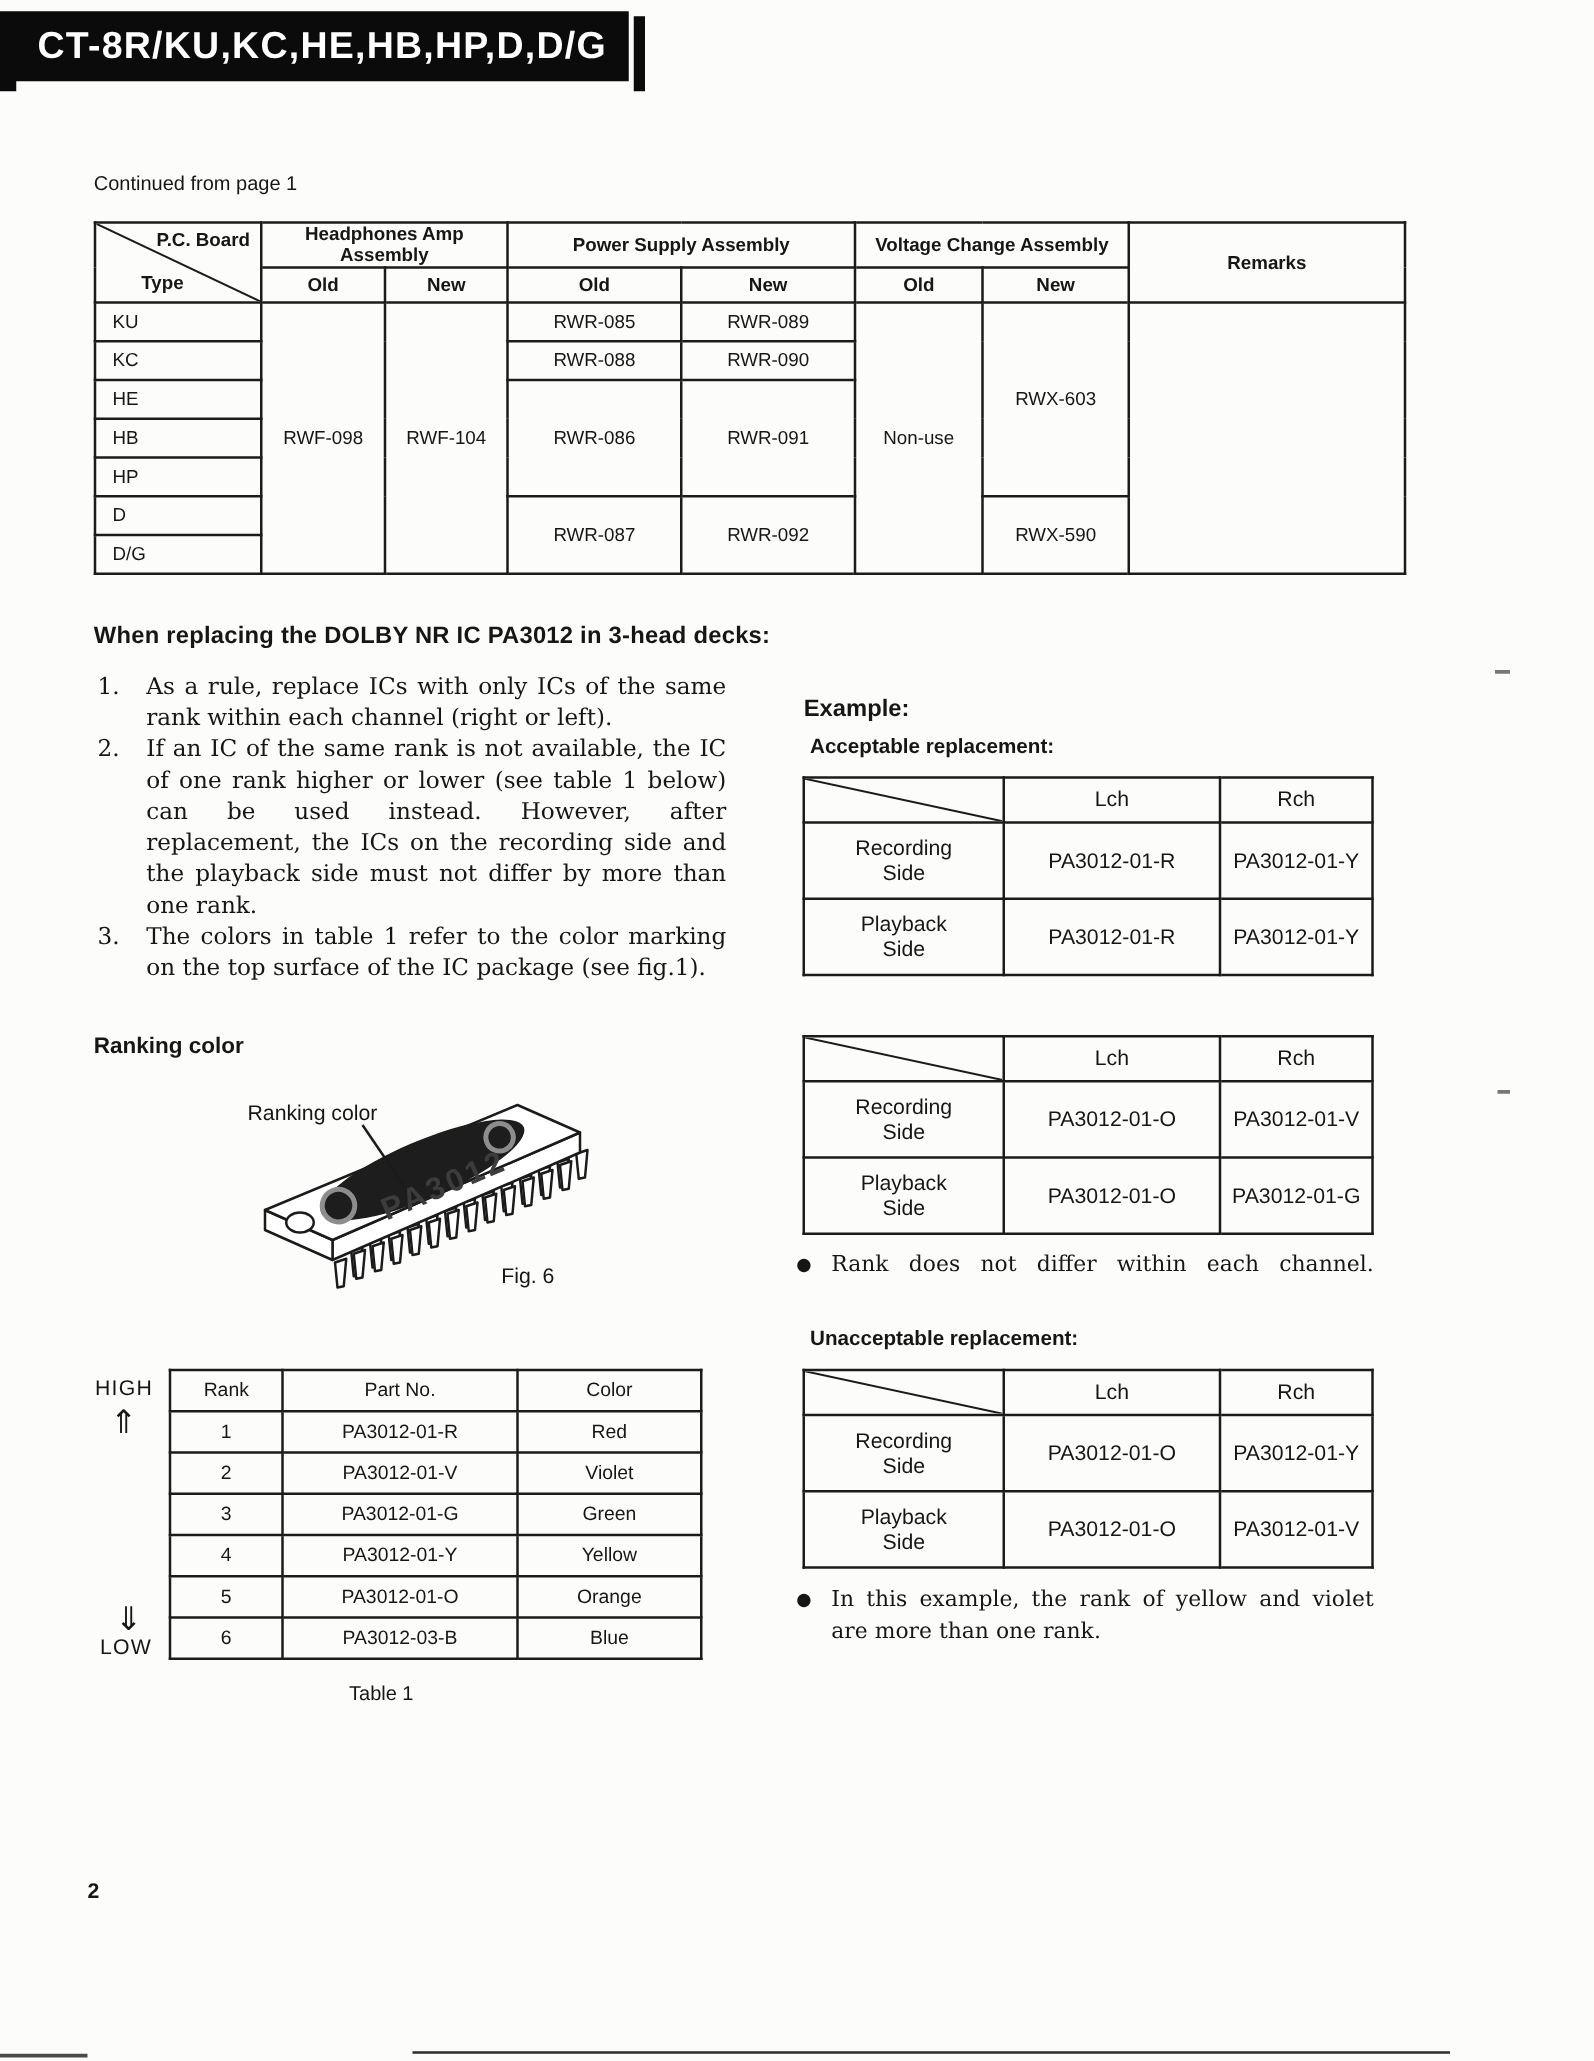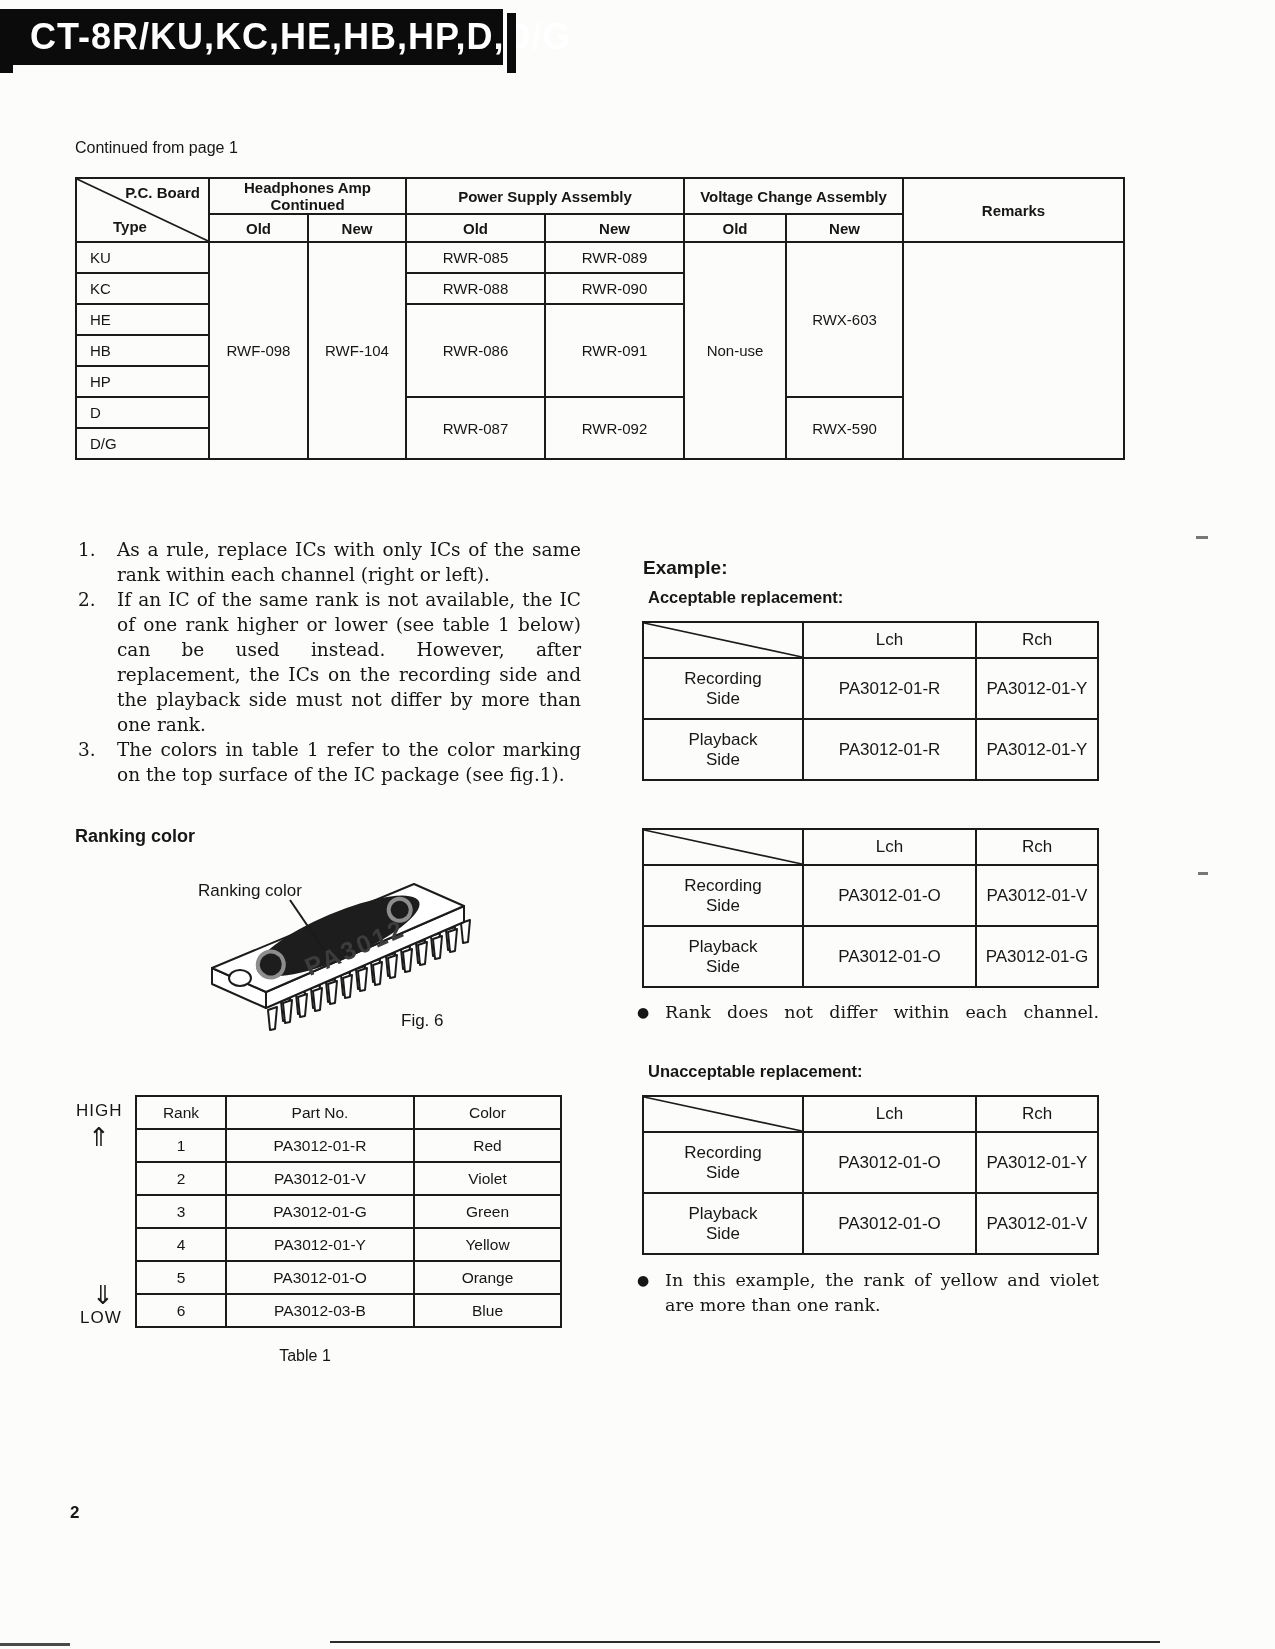--- a/index.html
+++ b/index.html
@@ -2,21 +2,21 @@
 <html><head>
 <meta charset="utf-8">
 <style>
   html,body{margin:0;padding:0;background:#e8e8e6;}
   .page{position:relative;width:1275px;height:1649px;background:#fcfcfa;margin:0 auto;
         font-family:"Liberation Sans",sans-serif;color:#161616;overflow:hidden;}
   .abs{position:absolute;}
 
   
   .banner{left:0;top:9px;width:503px;height:56px;background:#0b0b0b;color:#ffffff;
-          font-weight:bold;font-size:36px;letter-spacing:1px;line-height:56px;
+          font-weight:bold;font-size:30px;letter-spacing:1px;line-height:56px;
           padding-left:30px;box-sizing:border-box;white-space:nowrap;}
   .banner-bar{left:507px;top:13px;width:9px;height:60px;background:#0b0b0b;}
   .banner-notch{left:0;top:64px;width:13px;height:9px;background:#0b0b0b;}
 
   .continued{left:75px;top:139px;font-size:16px;}
 
   
   table{border-collapse:collapse;table-layout:fixed;}
   td,th{border:2px solid #1b1b1b;padding:0;font-size:15px;font-weight:normal;
         text-align:center;vertical-align:middle;overflow:hidden;}
@@ -109,21 +109,21 @@
       </colgroup>
       <tbody>
           <tr class="h1">
         <td class="corner" rowspan="2">
           <svg class="diag" viewBox="0 0 100 100" preserveAspectRatio="none">
             <line x1="0" y1="0" x2="100" y2="100" stroke="#1b1b1b" stroke-width="1.6" vector-effect="non-scaling-stroke"></line>
           </svg>
           <span class="c-top">P.C. Board</span>
           <span class="c-bot">Type</span>
         </td>
-        <th colspan="2">Headphones Amp Continued</th>
+        <th colspan="2">Headphones Amp Assembly</th>
         <th colspan="2">Power Supply Assembly</th>
         <th colspan="2">Voltage Change Assembly</th>
         <th rowspan="2">Remarks</th>
       </tr>
       <tr class="h2">
         <th>Old</th>
         <th>New</th>
         <th>Old</th>
         <th>New</th>
         <th>Old</th>
@@ -161,20 +161,21 @@
         <td rowspan="2">RWR-092</td>
         <td rowspan="2">RWX-590</td>
       </tr>
       <tr class="r">
             <td class="type">D/G</td>
           </tr>
     </tbody>
       </table>
   </div>
 
+  <div class="abs dolby-h">When replacing the DOLBY NR IC PA3012 in 3-head decks:</div>
 
   <div class="abs list">
     <div class="li">
       <span class="num">1.</span>
       <span class="txt">As a rule, replace ICs with only ICs of the same rank within each channel (right or left).</span>
     </div>
     <div class="li">
       <span class="num">2.</span>
       <span class="txt">If an IC of the same rank is not available, the IC of one rank higher or lower (see table 1 below) can be used instead. However, after replacement, the ICs on the recording side and the playback side must not differ by more than one rank.</span>
     </div>

